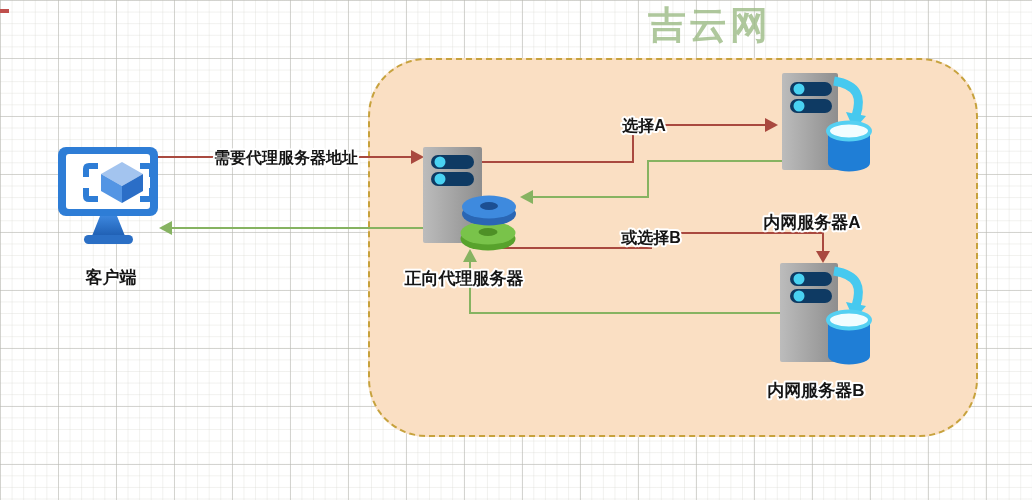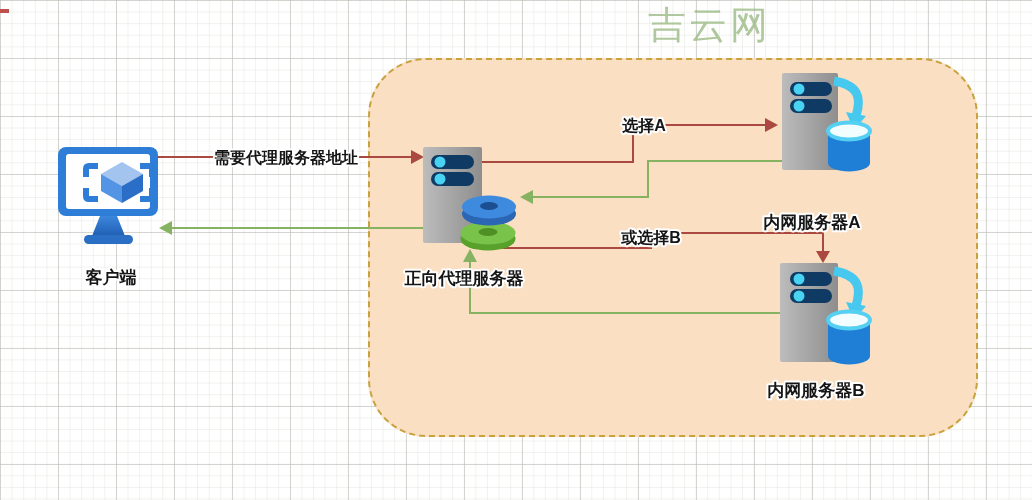--- a/index.html
+++ b/index.html
@@ -18,21 +18,21 @@
   }
   .container-box{
     position:absolute;left:368px;top:58px;width:610px;height:379px;
     box-sizing:border-box;
     background:#fadfc3;
     border:2px dashed #c7a23d;
     border-radius:58px;
   }
   .watermark{
     position:absolute;left:648px;top:0px;
-    font-size:38px;font-weight:400;letter-spacing:3px;
+    font-size:38px;font-weight:700;letter-spacing:3px;
     color:#9cbb85;opacity:0.8;
     user-select:none;
   }
   .stray-mark{
     position:absolute;left:0px;top:9px;width:9px;height:4px;background:#c0504d;
   }
   svg.overlay{position:absolute;left:0;top:0;}
   .lbl{
     font-family:"Liberation Sans","DejaVu Sans",sans-serif;
     font-size:17px;font-weight:600;fill:#151515;

